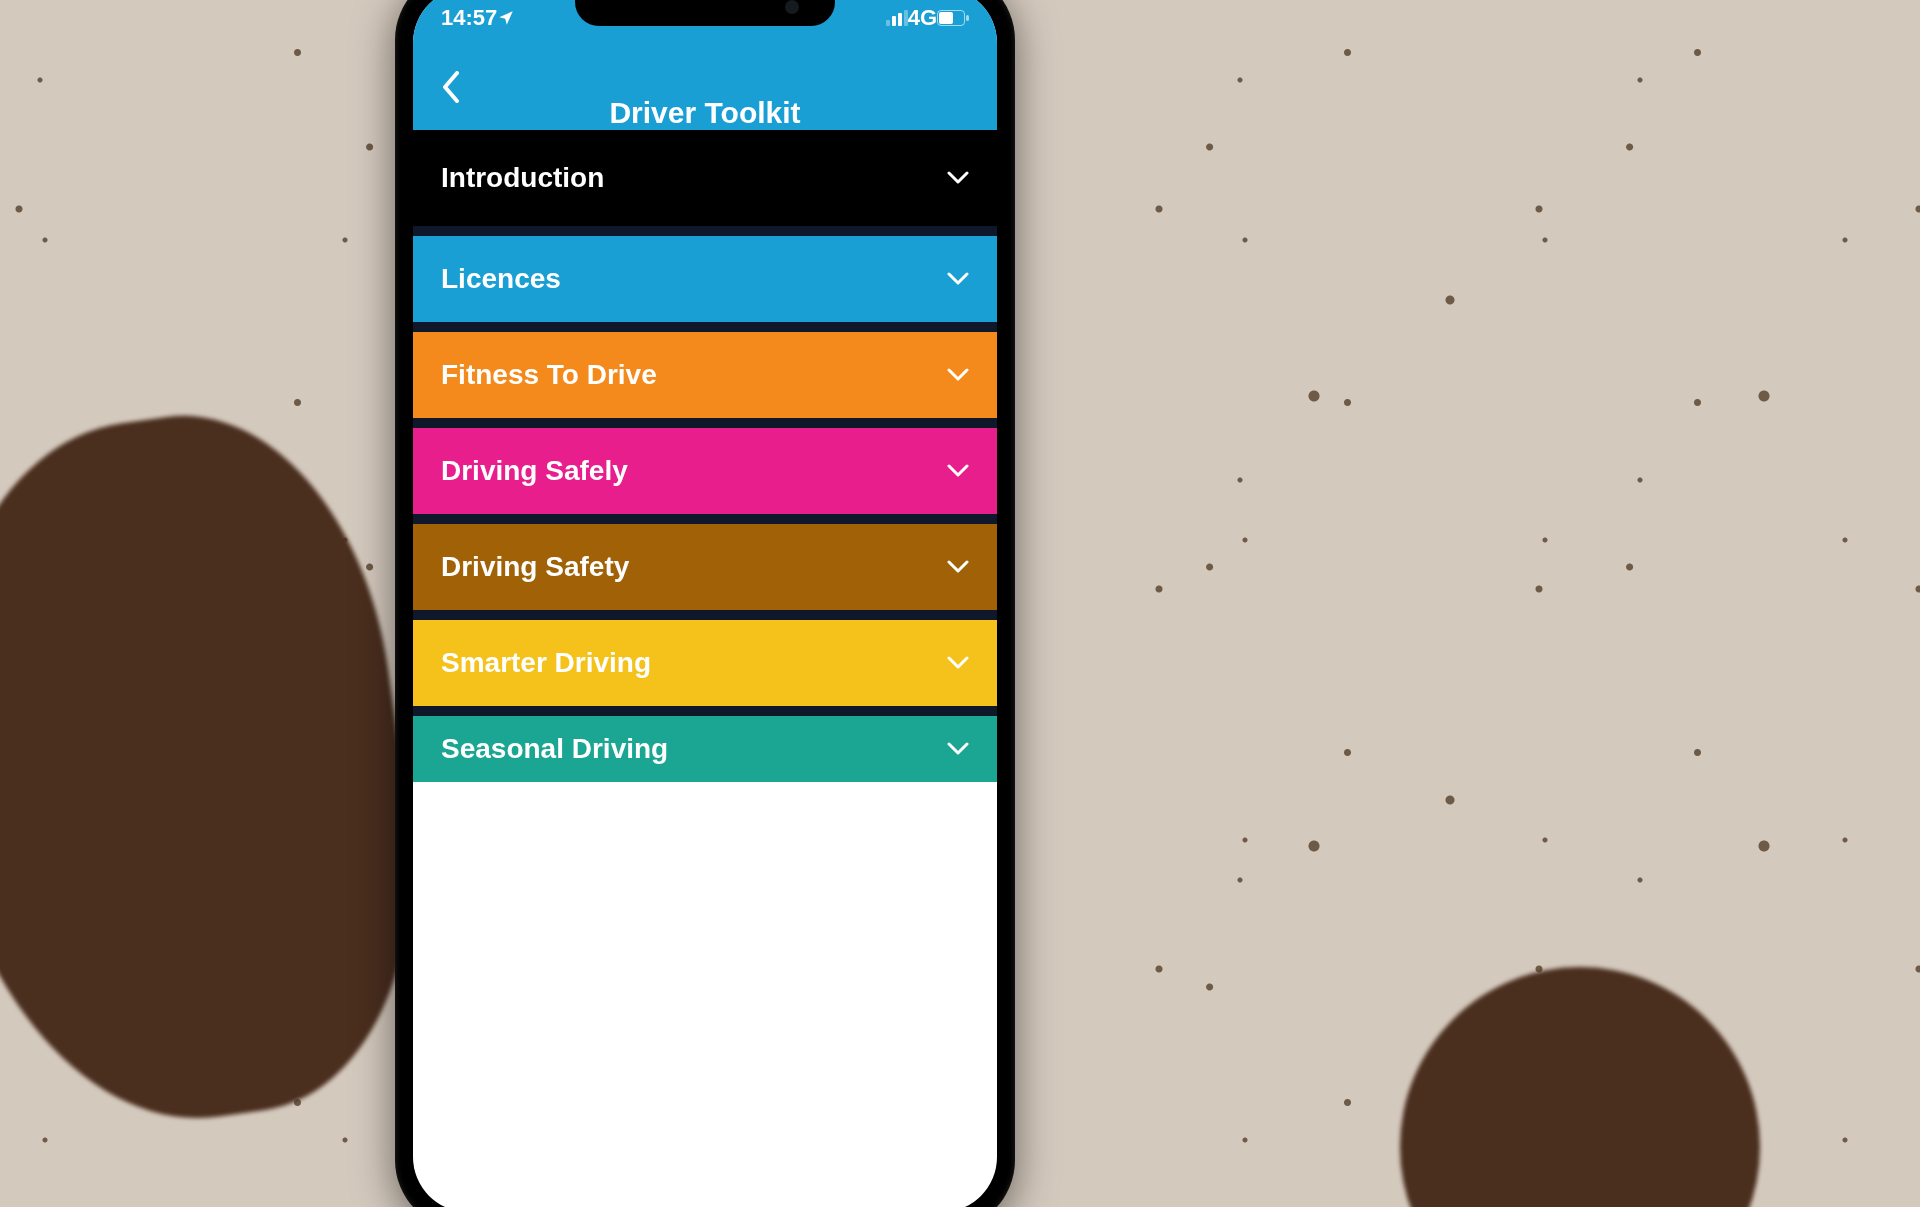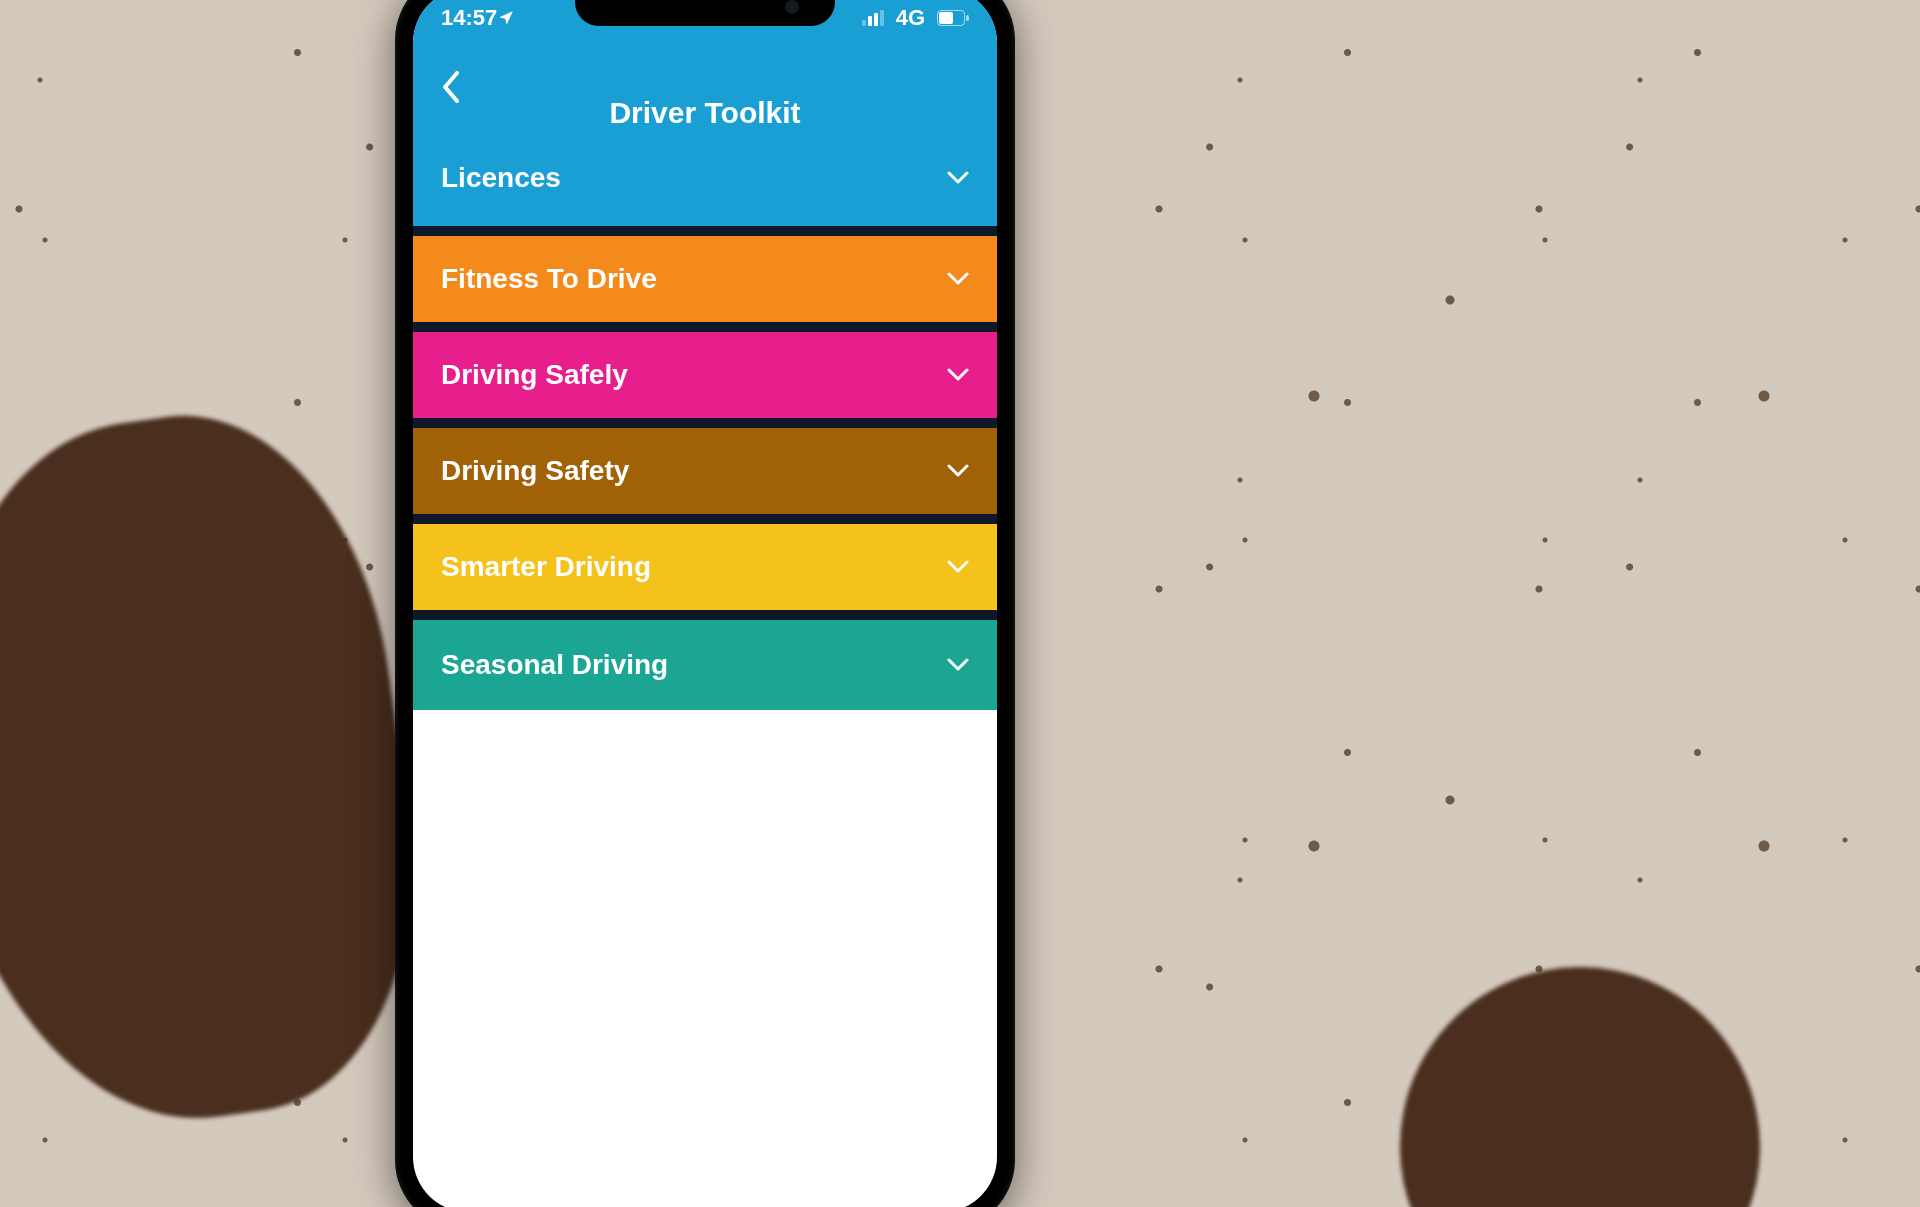--- a/index.html
+++ b/index.html
@@ -94,21 +94,21 @@
     align-items: center;
     justify-content: space-between;
     padding: 4px 28px 0;
     color: #fff;
     font-size: 22px;
     font-weight: 600;
     position: relative;
     z-index: 10;
   }
   .status-left { display:flex; align-items:center; gap:0; }
-  .status-right { display:flex; align-items:center; gap:12px; }
+  .status-right { display:flex; align-items:center; gap:0; }
   .icon-loc svg, .icon-sig svg, .icon-bat svg { display:block; }
 
   
   .header {
     height: 86px;
     background: #1a9fd4;
     display: flex;
     align-items: flex-end;
     position: relative;
     color: #fff;
@@ -144,21 +144,21 @@
     color: #fff;
     font-size: 28px;
     font-weight: 700;
     border-top: 10px solid #0f172a;
   }
   .row:first-child { border-top: none; }
   .chevron {
     display:flex;
     align-items:center;
   }
-  .row-seasonal { height: 100px; }
+  .row-seasonal { height: 76px; }
 </style>
 </head>
 <body>
 
 <div class="hand-left"></div>
 <div class="hand-right"></div>
 
 <div class="phone">
   <div class="screen">
     <div class="notch"></div>
@@ -196,20 +196,28 @@
       <div class="back-btn">
         <svg width="20" height="32" viewBox="0 0 20 32" fill="none">
           <path d="M16 2 L4 16 L16 30" stroke="#fff" stroke-width="4" stroke-linecap="round" stroke-linejoin="round"></path>
         </svg>
       </div>
       <div class="header-title">Driver Toolkit</div>
     </div>
 
     <div class="list">
 
+      <div class="row" style="background:#000000">
+        <span>Introduction</span>
+        <span class="chevron">
+          <svg width="22" height="14" viewBox="0 0 22 14" fill="none">
+              <path d="M2 2 L11 11 L20 2" stroke="#fff" stroke-width="3" stroke-linecap="round" stroke-linejoin="round"></path>
+            </svg>
+        </span>
+      </div>
 
       <div class="row" style="background:#1a9fd4">
         <span>Licences</span>
         <span class="chevron">
           <svg width="22" height="14" viewBox="0 0 22 14" fill="none">
               <path d="M2 2 L11 11 L20 2" stroke="#fff" stroke-width="3" stroke-linecap="round" stroke-linejoin="round"></path>
             </svg>
         </span>
       </div>
 

